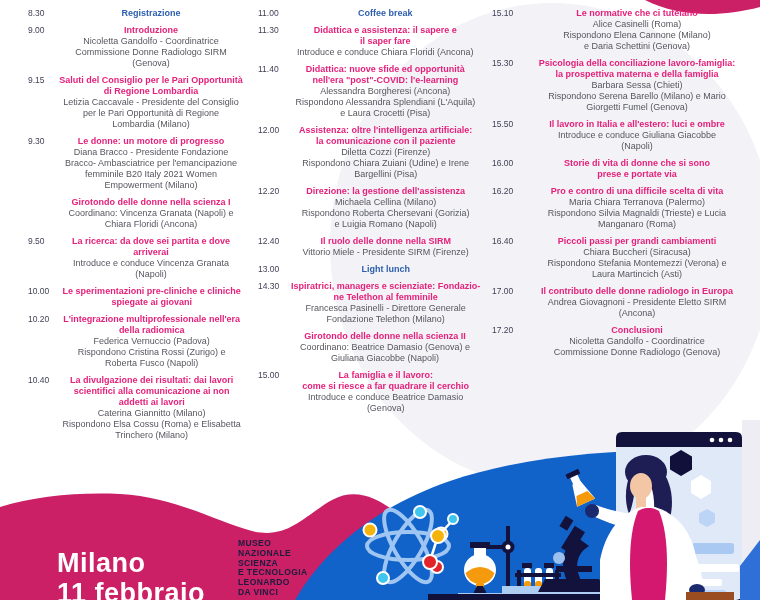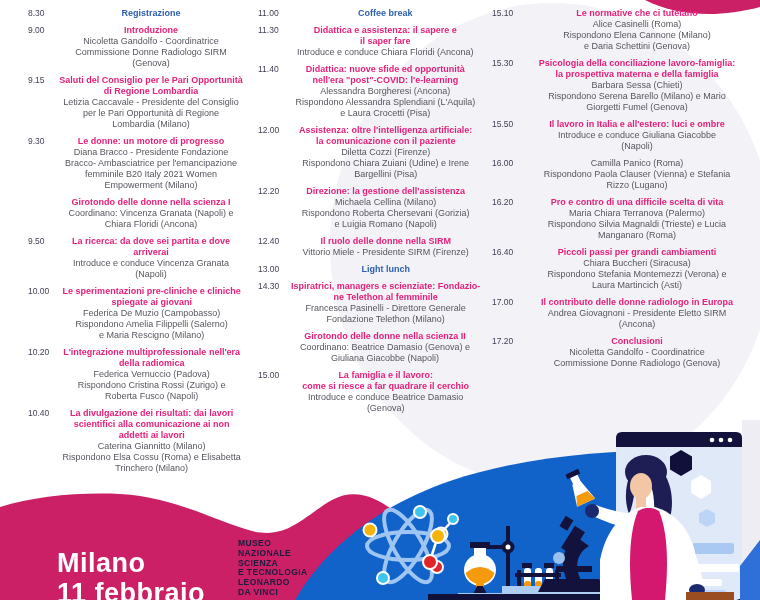--- a/index.html
+++ b/index.html
@@ -202,23 +202,20 @@
 arriverai</div>
             <div class="body">Introduce e conduce Vincenza Granata
 (Napoli)</div>
           </div>
         </div>
         <div class="entry">
           <div class="time">10.00</div>
           <div class="content">
             <div class="title pink">Le sperimentazioni pre-cliniche e cliniche
 spiegate ai giovani</div>
-            <div class="body">Federica De Muzio (Campobasso)
-Rispondono Amelia Filippelli (Salerno)
-e Maria Rescigno (Milano)</div>
           </div>
         </div>
         <div class="entry">
           <div class="time">10.20</div>
           <div class="content">
             <div class="title pink">L'integrazione multiprofessionale nell'era
 della radiomica</div>
             <div class="body">Federica Vernuccio (Padova)
 Rispondono Cristina Rossi (Zurigo) e
 Roberta Fusco (Napoli)</div>
@@ -344,23 +341,22 @@
           <div class="time">15.50</div>
           <div class="content">
             <div class="title pink">Il lavoro in Italia e all'estero: luci e ombre</div>
             <div class="body">Introduce e conduce Giuliana Giacobbe
 (Napoli)</div>
           </div>
         </div>
         <div class="entry">
           <div class="time">16.00</div>
           <div class="content">
-            <div class="body">Camilla Panico (Roma)
-Rispondono Paola Clauser (Vienna) e Stefania
-Rizzo (Lugano)</div>
+            <div class="title pink">Storie di vita di donne che si sono
+prese e portate via</div>
           </div>
         </div>
         <div class="entry">
           <div class="time">16.20</div>
           <div class="content">
             <div class="title pink">Pro e contro di una difficile scelta di vita</div>
             <div class="body">Maria Chiara Terranova (Palermo)
 Rispondono Silvia Magnaldi (Trieste) e Lucia
 Manganaro (Roma)</div>
           </div>

